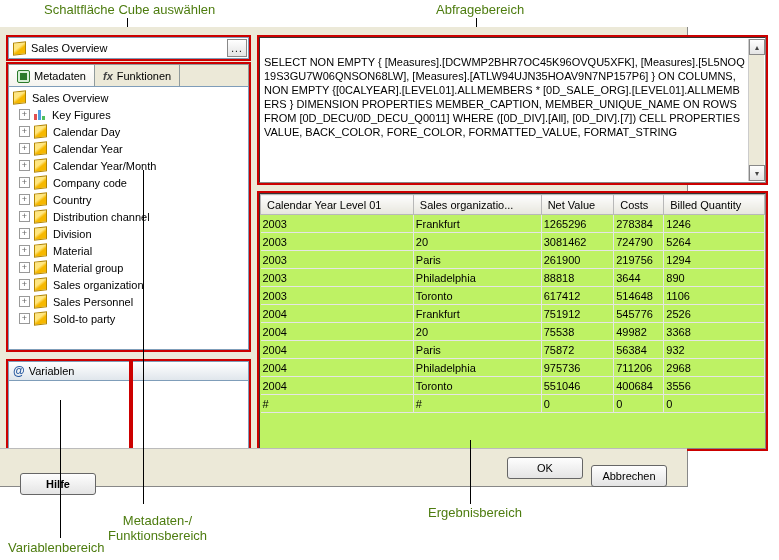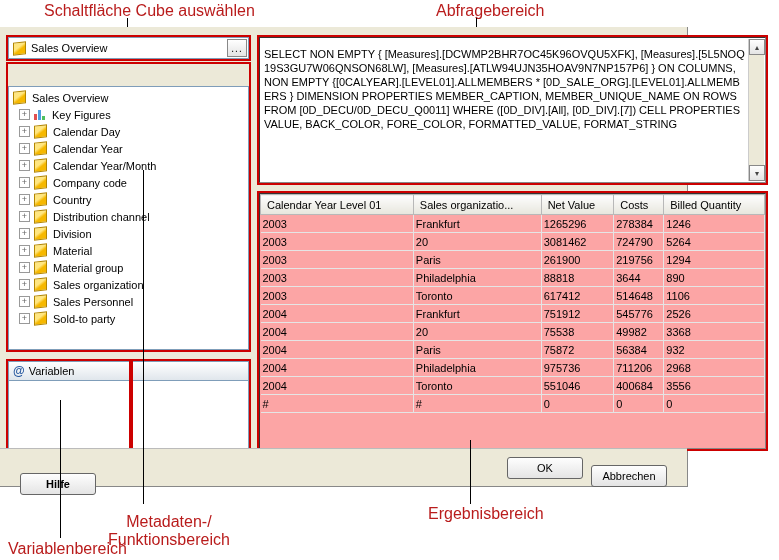--- a/index.html
+++ b/index.html
@@ -7,22 +7,22 @@
     margin: 0;
     font-family: Tahoma, Arial, sans-serif;
     font-size: 11px;
     background: #fff;
     width: 779px;
     height: 560px;
     position: relative;
   }
   .callout {
     position: absolute;
-    font-size: 16px;
-    color: #b91c1c;
+    font-size: 13px;
+    color: #4d7c0f;
   }
   .callout-line {
     position: absolute;
     background: #000;
   }
   .app-panel {
     position: absolute;
     left: 0px;
     top: 27px;
     width: 688px;
@@ -126,38 +126,38 @@
     border: 1px inset #888;
     position: absolute;
   }
   .query-text {
     position:absolute; left:2px; top:1px; right:18px; bottom:2px;
     font-size: 11px;
     line-height: 14px;
     white-space: pre-wrap;
     word-break: break-all;
     overflow: hidden;
-    padding: 8px 2px;
+    padding: 16px 2px;
   }
   .scroll-v {
     position:absolute; right:1px; top:1px; bottom:1px; width:16px;
     background:#ece9d8;
     border-left:1px solid #ccc;
   }
   .scroll-btn {
     position:absolute; left:0; width:16px; height:16px;
     background: linear-gradient(#fefefe,#e4e4e4);
     border:1px solid #888;
     display:flex; align-items:center; justify-content:center;
     font-size:8px; color:#444;
   }
   .table-panel {
     position: absolute;
     left: 259px; top: 166px; width: 507px; height: 256px;
-    background: #fca5a5;
+    background: #bef264;
     border: 1px inset #888;
   }
   table.results {
     border-collapse: collapse;
     width: 100%;
   }
   table.results th {
     background: linear-gradient(#fdfdfd,#e7e6dd);
     border: 1px solid #b8b8b8;
     font-weight: normal;
@@ -220,20 +220,30 @@
 
   <div class="cube-select">
     <span class="icon-slot">
         <span class="cube-icon"></span>
       </span>
     <span class="label">Sales Overview</span>
     <span class="dots">...</span>
   </div>
   <div class="region-border" style="left:6px; top:8px; width:245px; height:26px;"></div>
 
+  <div class="tabs">
+    <div class="tab">
+      <span class="tabicon meta-icon"></span>
+      <span>Metadaten</span>
+    </div>
+    <div class="tab inactive">
+      <span class="tabicon fx-icon">fx</span>
+      <span>Funktionen</span>
+    </div>
+  </div>
 
   <div class="tree-panel">
     <div class="tree-root">
       <div class="tree-node">
         <span class="cube-icon" style="margin-right:4px;"></span>
         <span class="tree-label">Sales Overview</span>
       </div>
       <div id="tree-children">
           <div class="tree-child">
             <span class="expander">+</span>

